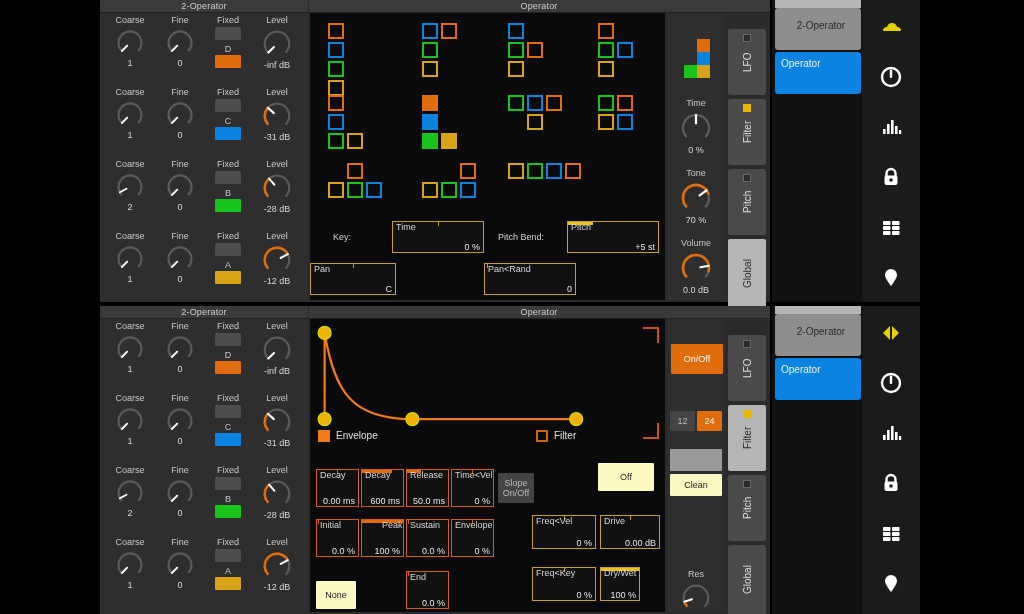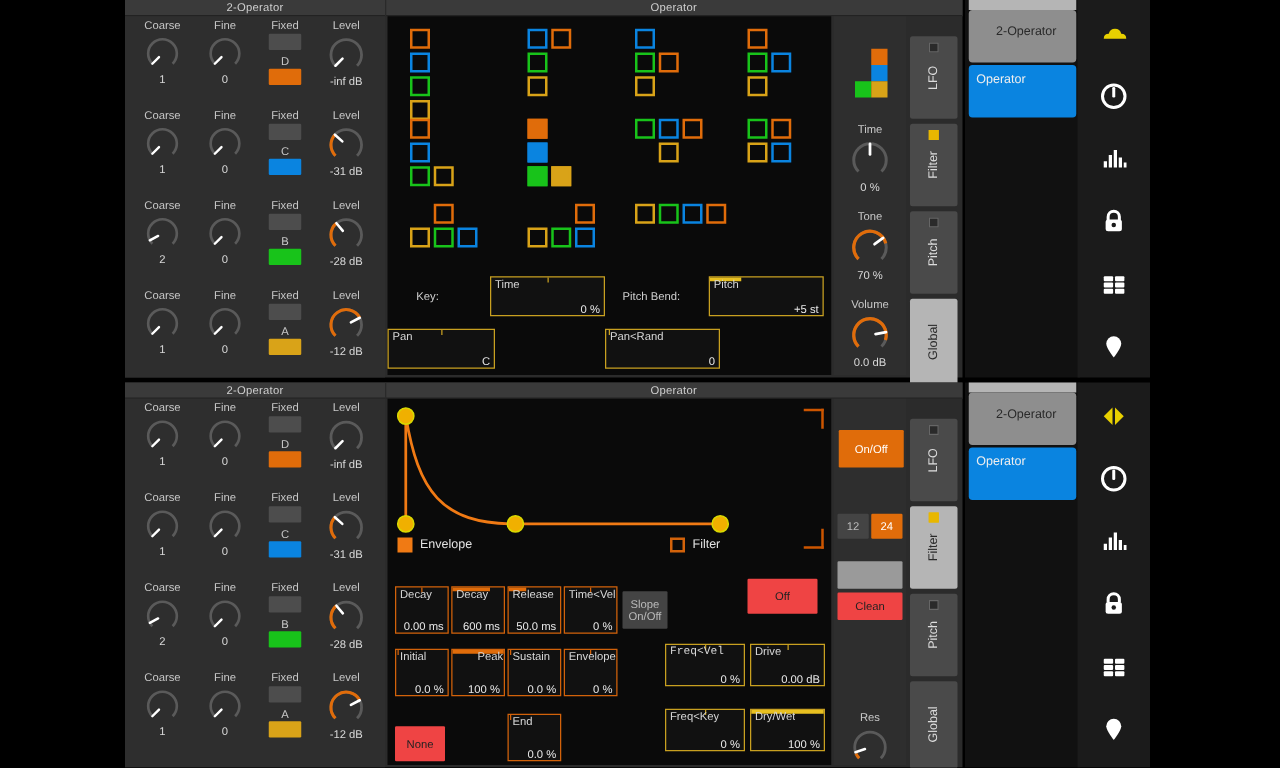--- a/index.html
+++ b/index.html
@@ -62,21 +62,21 @@
   .pbox.orange .pfill { background:#e06c0a; }
   .pbox.yellow { border-color:#c8a020; }
   .pbox.yellow .ptick { background:#c8a020; }
   .pbox.yellow .pfill { background:#e8c020; }
 
   .statlabel { position:absolute; font-size:9px; color:#d0d0d0; }
 
   .gbtn { position:absolute; background:#4a4a4a; color:#ddd; font-size:9px;
     display:flex; align-items:center; justify-content:center; text-align:center;
     line-height:10px; border-radius:1px; }
-  .gbtn.light { background:#ef4444; color:#222; }
+  .gbtn.light { background:#fef9c3; color:#222; }
   .gbtn.orange { background:#e06c0a; color:#fff; }
   .gbtn.dark { background:#444; color:#bbb; }
 
   
   .rightcol { position:absolute; left:567px; top:13px; width:58px; bottom:2px;
     background:#2e2e2e; }
   .rc-knob { position:absolute; width:58px; text-align:center; }
 
   
   .vtabs { position:absolute; left:628px; top:13px; width:42px; bottom:2px; }
@@ -665,34 +665,34 @@
         <div class="pbox orange" style="left: 96px; top: 252px; width: 43px; height: 38px;">
           <div class="ptick" style="left: 0.8px;"></div>
           <div class="pl" style="max-width: 38px;">End</div>
           <div class="pv">0.0 %</div>
         </div>
         <div class="gbtn dark" style="left: 188px; top: 154px; width: 36px; height: 30px; flex-wrap: wrap; padding: 0px 2px;">Slope On/Off</div>
         <div class="gbtn light" style="left: 6px; top: 262px; width: 40px; height: 28px;">None</div>
         <div class="gbtn light" style="left: 288px; top: 144px; width: 56px; height: 28px;">Off</div>
         <div class="pbox yellow" style="left: 222px; top: 196px; width: 64px; height: 34px;">
           <div class="ptick" style="left: 30.5px;"></div>
-          <div class="pl" style="max-width: 59px; font-family: Liberation Mono, monospace;">Freq&lt;Vel</div>
+          <div class="pl" style="max-width: 59px;">Freq&lt;Vel</div>
           <div class="pv">0 %</div>
         </div>
         <div class="pbox yellow" style="left: 290px; top: 196px; width: 60px; height: 34px;">
           <div class="ptick" style="left: 28.5px;"></div>
           <div class="pl" style="max-width: 55px;">Drive</div>
           <div class="pv">0.00 dB</div>
         </div>
         <div class="pbox yellow" style="left: 222px; top: 248px; width: 64px; height: 34px;">
           <div class="ptick" style="left: 30.5px;"></div>
           <div class="pl" style="max-width: 59px;">Freq&lt;Key</div>
           <div class="pv">0 %</div>
         </div>
-        <div class="pbox yellow" style="left: 290px; top: 248px; width: 60px; height: 34px;">
+        <div class="pbox yellow" style="left: 290px; top: 248px; width: 40px; height: 34px;">
           <div class="pfill" style="width: 100%;"></div>
           <div class="pl" style="max-width: 55px;">Dry/Wet</div>
           <div class="pv">100 %</div>
         </div>
       </div>
       <div class="rightcol">
         <div class="gbtn orange" style="left: 4px; top: 25px; width: 52px; height: 30px;">On/Off</div>
         <div class="gbtn dark" style="left: 3px; top: 92px; width: 25px; height: 20px;">12</div>
         <div class="gbtn orange" style="left: 30px; top: 92px; width: 25px; height: 20px;">24</div>
         <div class="gbtn light" style="left: 3px; top: 130px; width: 52px; height: 22px; background: rgb(154, 154, 154);"></div>

